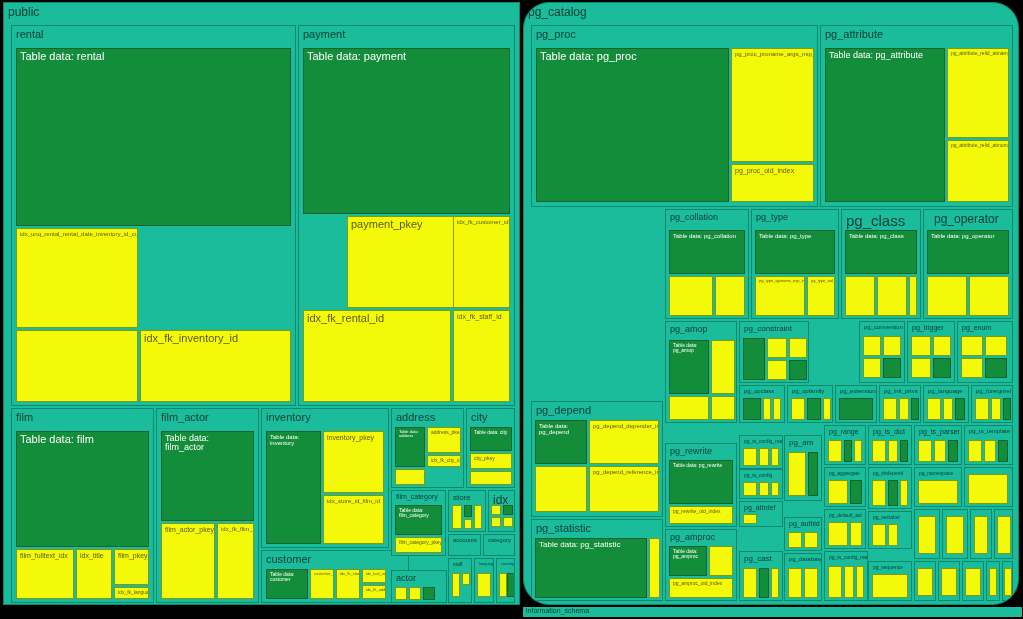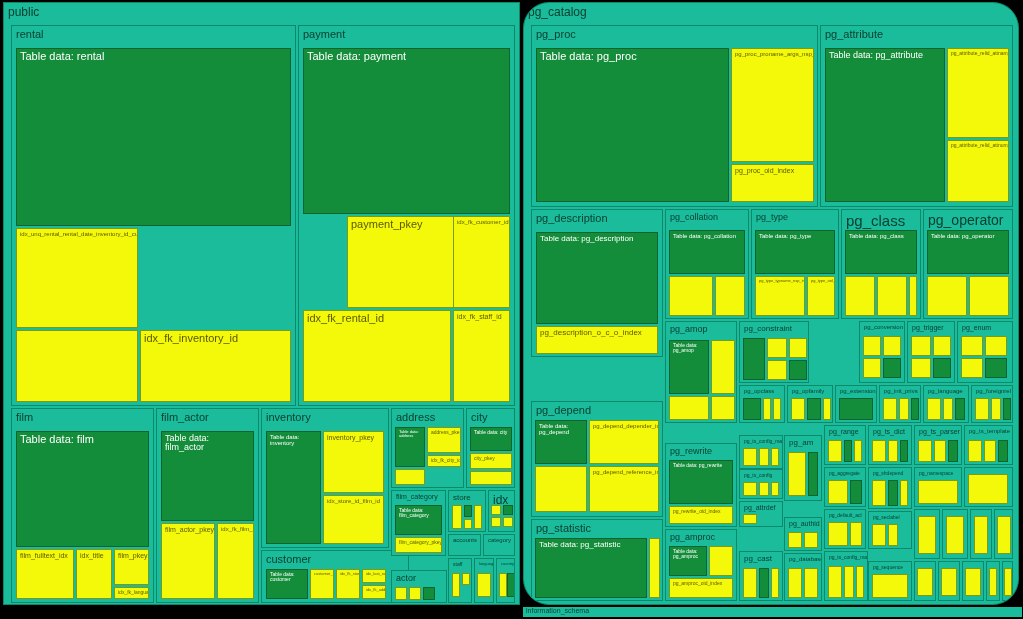--- a/index.html
+++ b/index.html
@@ -206,25 +206,20 @@
       <div class="block idx-block" style="position:absolute; left:199px; top:138px; width:83px; height:38px; font-size:7px;">pg_proc_oid_index</div>
     </div>
 
     <div class="cell table" style="left:296px; top:22px; width:193px; height:182px;">
       <span class="label">pg_attribute</span>
       <div class="block data-block" style="position:absolute; left:4px; top:22px; width:120px; height:154px; font-size:9px;">Table data: pg_attribute</div>
       <div class="block idx-block" style="position:absolute; left:126px; top:22px; width:62px; height:90px; font-size:5px;">pg_attribute_relid_attnam_index</div>
       <div class="block idx-block" style="position:absolute; left:126px; top:114px; width:62px; height:62px; font-size:5px;">pg_attribute_relid_attnum_index</div>
     </div>
 
-    <div class="cell table" style="left:7px; top:206px; width:132px; height:148px;">
-      <span class="label">pg_description</span>
-      <div class="block data-block" style="position:absolute; left:4px; top:22px; width:122px; height:92px; font-size:8px;">Table data: pg_description</div>
-      <div class="block idx-block" style="position:absolute; left:4px; top:116px; width:122px; height:28px; font-size:8px;">pg_description_o_c_o_index</div>
-    </div>
 
     <div class="cell table" style="left:141px; top:206px; width:84px; height:110px;">
       <span class="label" style="font-size:9px;">pg_collation</span>
       <div class="block data-block" style="position:absolute; left:3px; top:20px; width:76px; height:44px; font-size:6px;">Table data: pg_collation</div>
       <div class="block idx-block" style="position:absolute; left:3px; top:66px; width:44px; height:40px;"></div>
       <div class="block idx-block" style="position:absolute; left:49px; top:66px; width:30px; height:40px;"></div>
     </div>
 
     <div class="cell table" style="left:227px; top:206px; width:88px; height:110px;">
       <span class="label" style="font-size:9px;">pg_type</span>
@@ -235,21 +230,21 @@
 
     <div class="cell table" style="left:317px; top:206px; width:80px; height:110px;">
       <span class="label" style="font-size:15px;">pg_class</span>
       <div class="block data-block" style="position:absolute; left:3px; top:20px; width:72px; height:44px; font-size:6px;">Table data: pg_class</div>
       <div class="block idx-block" style="position:absolute; left:3px; top:66px; width:30px; height:40px;"></div>
       <div class="block idx-block" style="position:absolute; left:35px; top:66px; width:30px; height:40px;"></div>
       <div class="block idx-block" style="position:absolute; left:67px; top:66px; width:8px; height:40px;"></div>
     </div>
 
     <div class="cell table" style="left:399px; top:206px; width:90px; height:110px;">
-      <span class="label" style="font-size:14px;">pg_operator</span>
+      <span class="label" style="font-size:12px;margin-left:6px;">pg_operator</span>
       <div class="block data-block" style="position:absolute; left:3px; top:20px; width:82px; height:44px; font-size:6px;">Table data: pg_operator</div>
       <div class="block idx-block" style="position:absolute; left:3px; top:66px; width:40px; height:40px;"></div>
       <div class="block idx-block" style="position:absolute; left:45px; top:66px; width:40px; height:40px;"></div>
     </div>
 
     <div class="cell table" style="left:141px; top:318px; width:72px; height:102px;">
       <span class="label" style="font-size:9px;">pg_amop</span>
       <div class="block data-block" style="position:absolute; left:3px; top:18px; width:40px; height:54px; font-size:5px;">Table data: pg_amop</div>
       <div class="block idx-block" style="position:absolute; left:45px; top:18px; width:24px; height:54px;"></div>
       <div class="block idx-block" style="position:absolute; left:3px; top:74px; width:40px; height:24px;"></div>

